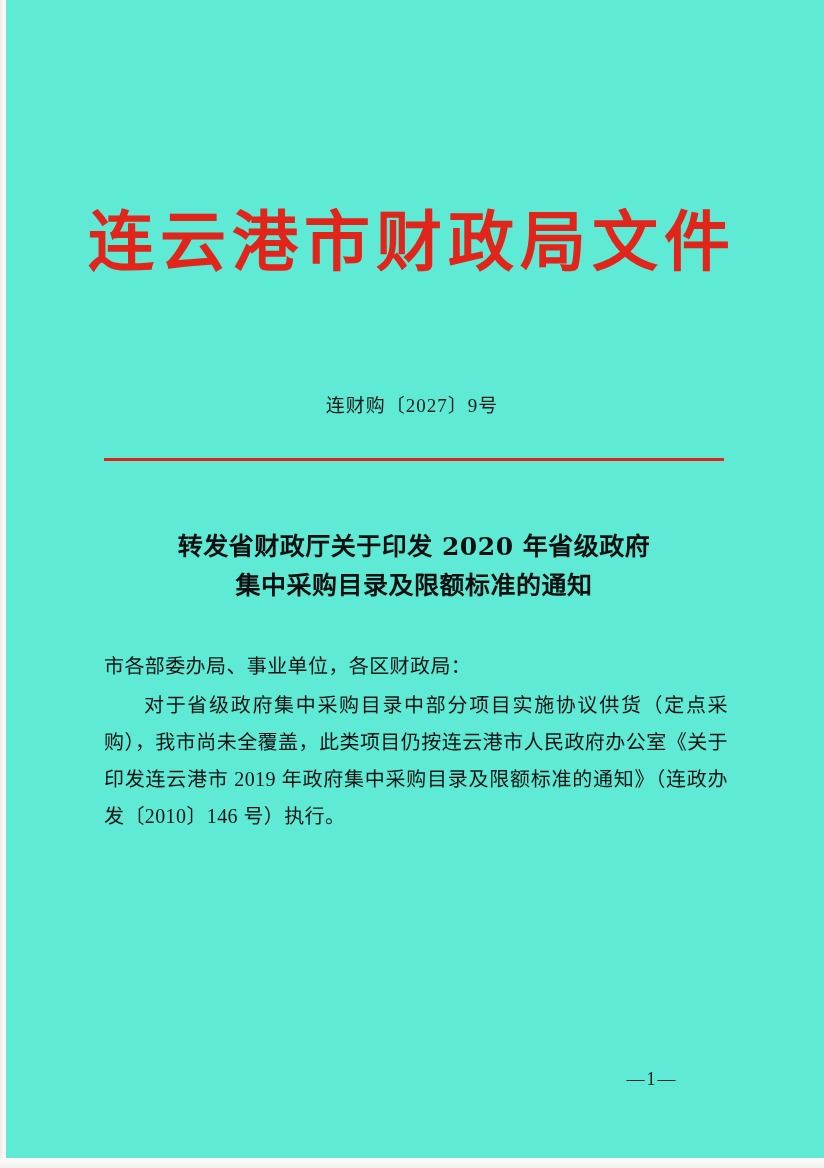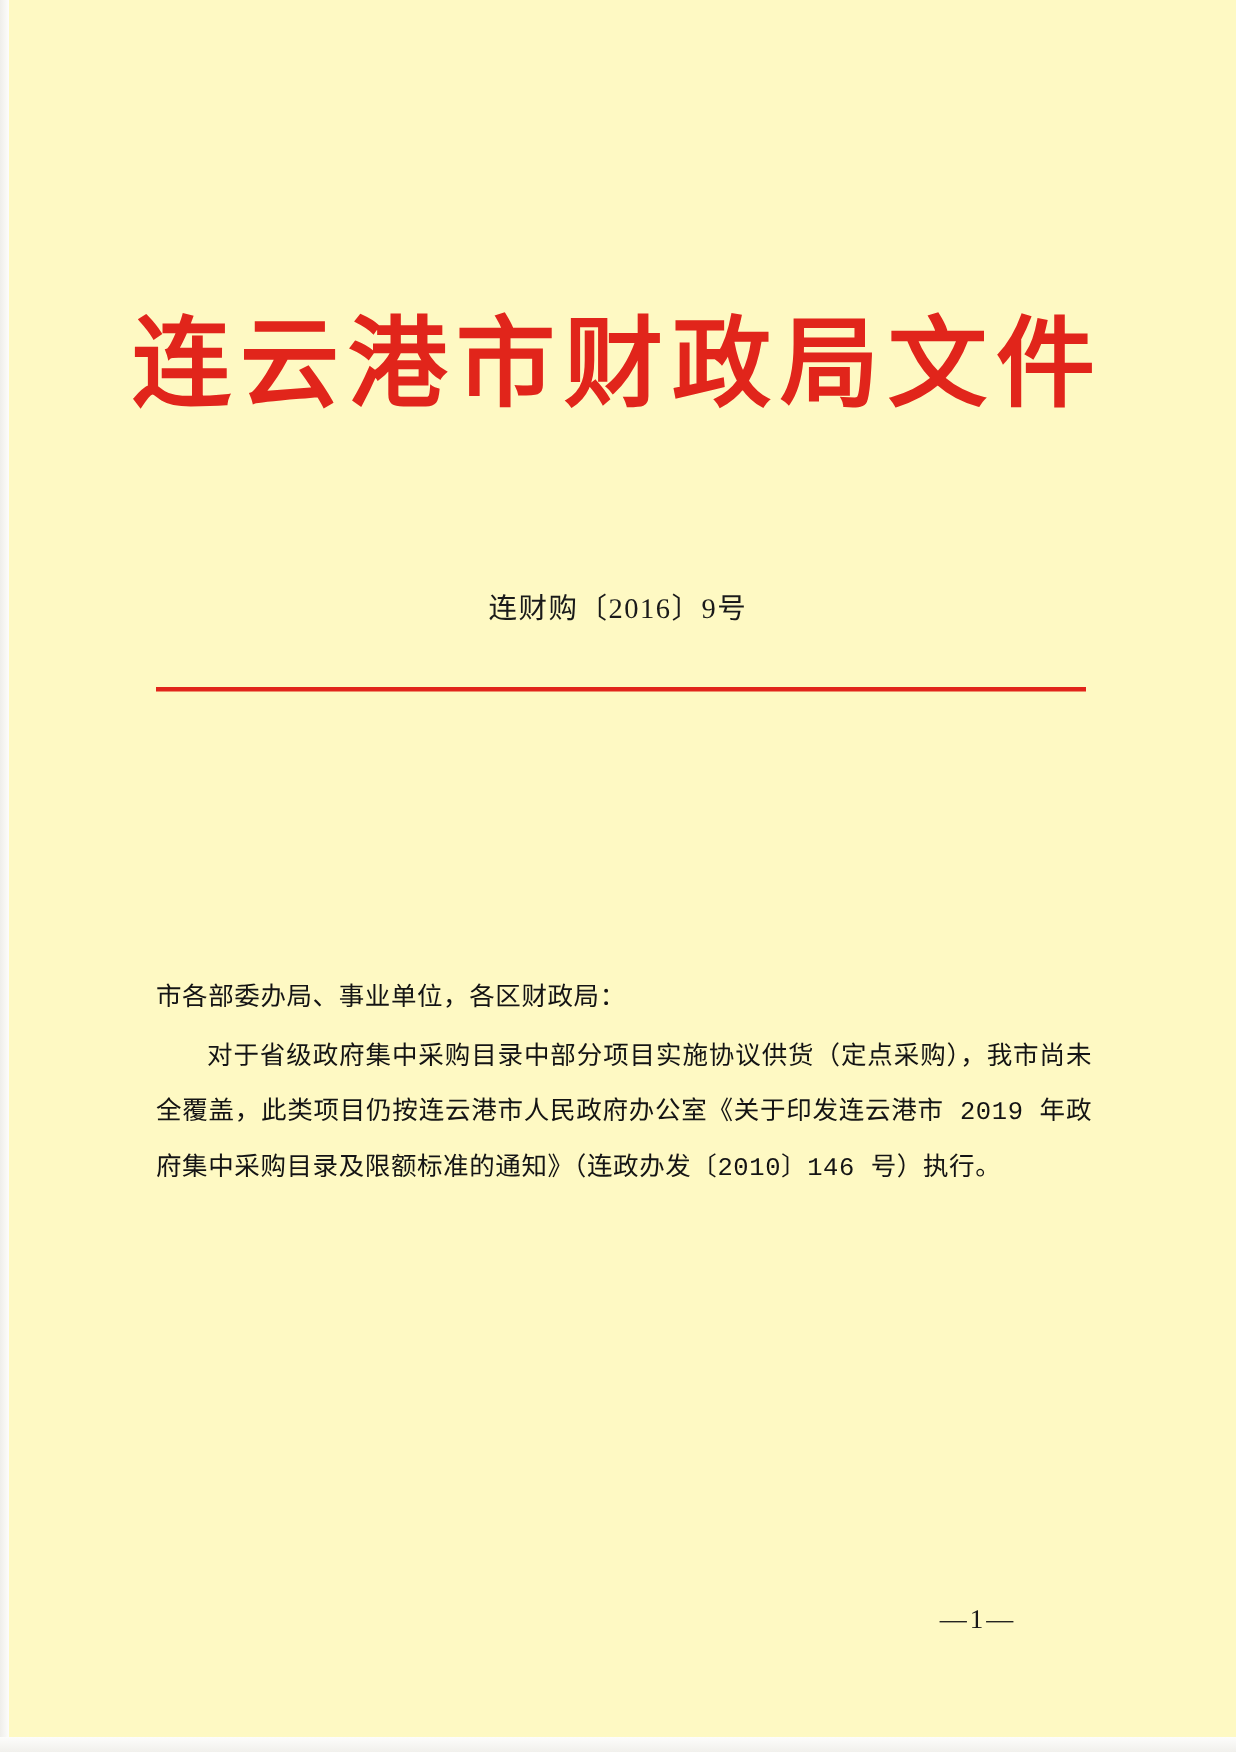--- a/index.html
+++ b/index.html
@@ -14,21 +14,21 @@
     font-family: "Liberation Serif", "DejaVu Serif", serif;
     color: #111111;
     overflow: hidden;
     position: relative;
   }
   .page {
     position: relative;
     width: 824px;
     height: 1168px;
     box-sizing: border-box;
-    background: #fef9c3;
+    background: #5eead4;
   }
   .doc-header {
     position: absolute;
     top: 205px;
     left: 0;
     width: 824px;
     text-align: center;
   }
   .doc-title-red {
     color: #e1251b;
@@ -71,26 +71,26 @@
     color: #101010;
     font-family: "DejaVu Serif", "Liberation Serif", serif;
   }
   .body-block {
     position: absolute;
     top: 648px;
     left: 104px;
     width: 624px;
   }
   .body-line {
-    font-size: 17px;
+    font-size: 20px;
     line-height: 37px;
     color: #141414;
     letter-spacing: 0.4px;
     text-align: justify;
-    font-family: Liberation Mono, monospace;
+    font-family: Liberation Serif, serif;
   }
   .salutation {
     margin-bottom: 2px;
   }
   .para {
     text-indent: 2em;
     margin: 0;
   }
   .page-number {
     position: absolute;
@@ -127,24 +127,28 @@
 <body>
 
 <div class="page">
 
   <div class="scan-edge-left"></div>
 
   <div class="doc-header">
     <div class="doc-title-red">连云港市财政局文件</div>
   </div>
 
-  <div class="doc-number">连财购〔2016〕9号</div>
+  <div class="doc-number">连财购〔2027〕9号</div>
 
   <div class="red-rule"></div>
 
+  <div class="doc-subject">
+    <div>转发省财政厅关于印发 2020 年省级政府</div>
+    <div>集中采购目录及限额标准的通知</div>
+  </div>
 
   <div class="body-block">
     <div class="body-line salutation">市各部委办局、事业单位，各区财政局：</div>
     <p class="body-line para">对于省级政府集中采购目录中部分项目实施协议供货（定点采购），我市尚未全覆盖，此类项目仍按连云港市人民政府办公室《关于印发连云港市 2019 年政府集中采购目录及限额标准的通知》（连政办发〔2010〕146 号）执行。</p>
   </div>
 
   <div class="page-number">
     <span class="pn-inner">—1—</span>
   </div>
 

